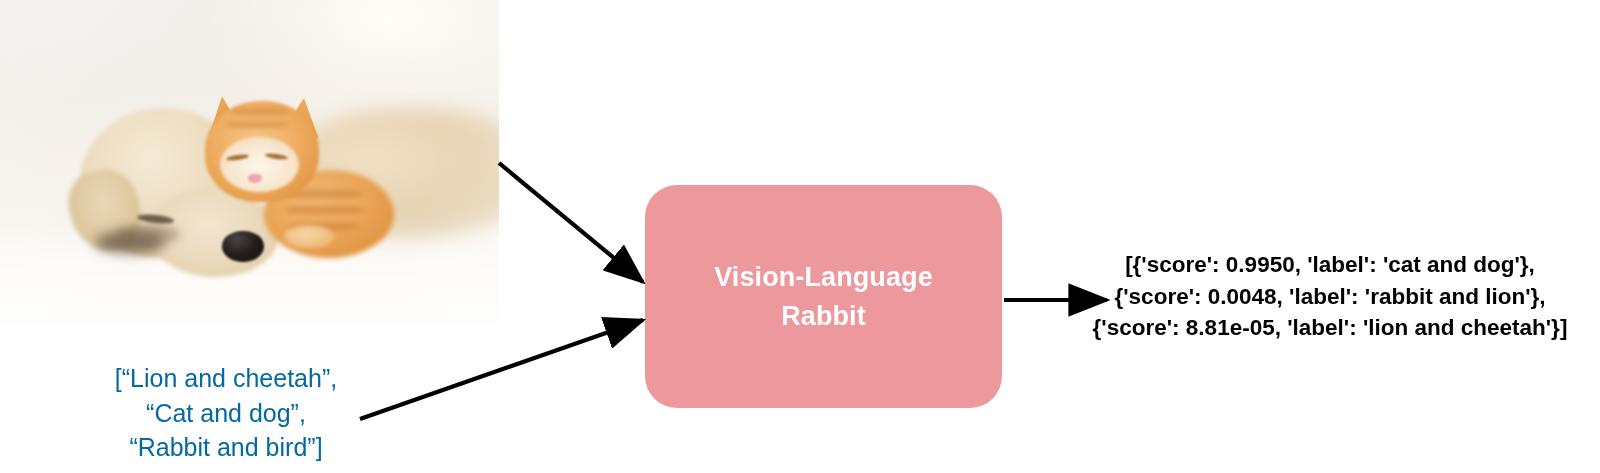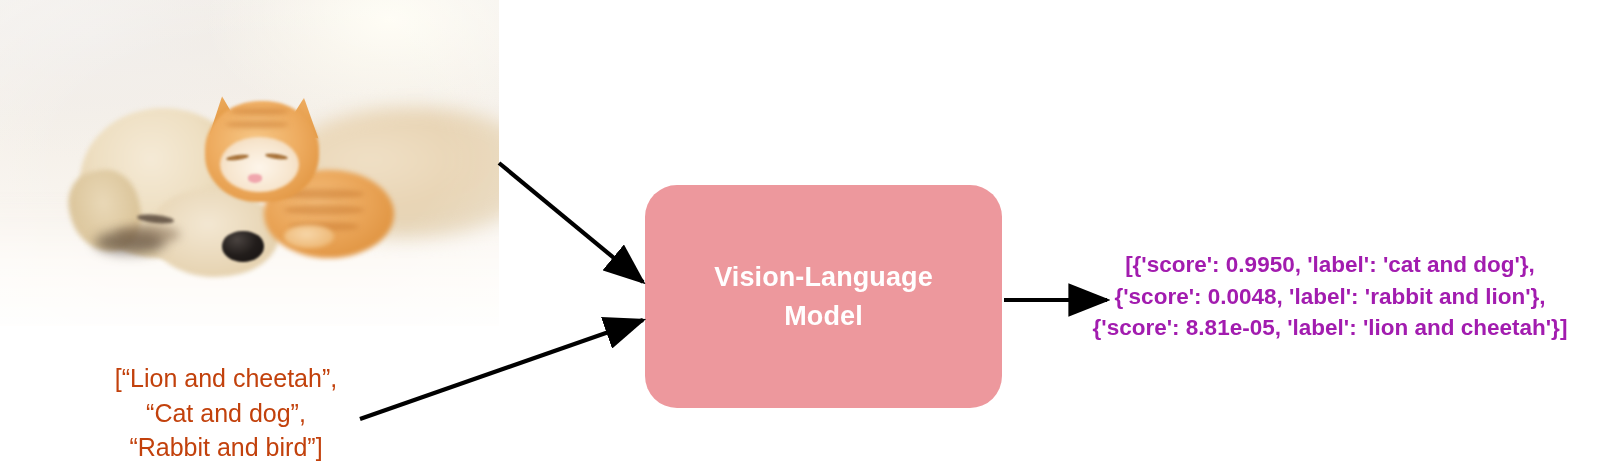--- a/index.html
+++ b/index.html
@@ -308,28 +308,28 @@
     <div class="kit-face"></div>
     <div class="kit-eye l"></div>
     <div class="kit-eye r"></div>
     <div class="kit-nose"></div>
     <div class="kit-paw"></div>
     <div class="ph-vign"></div>
   </div>
 
   <div id="model-box" style="background: rgb(237, 152, 157);">
     <div id="model-box-label" style="color: rgb(255, 255, 255);">Vision-Language
-Model</div>
+Rabbit</div>
   </div>
 
-  <div id="prompt-list" style="color: #c2410c;">[“Lion and cheetah”,
+  <div id="prompt-list" style="color: #0369a1;">[“Lion and cheetah”,
 “Cat and dog”,
 “Rabbit and bird”]</div>
 
-  <div id="output-block" style="color: #a21caf;">
+  <div id="output-block" style="color: #000000;">
     <div class="line top">[{'score': 0.9950, 'label': 'cat and dog'},</div>
     <div class="line">{'score': 0.0048, 'label': 'rabbit and lion'},</div>
     <div class="line">{'score': 8.81e-05, 'label': 'lion and cheetah'}]</div>
   </div>
 
   <svg id="arrows" viewBox="0 0 1600 473">
     <defs>
       <marker id="ah" markerWidth="10" markerHeight="8" refX="9.2" refY="4" orient="auto" markerUnits="strokeWidth">
         <path d="M0,0 L10,4 L0,8 z" fill="#000000"></path>
       </marker>

